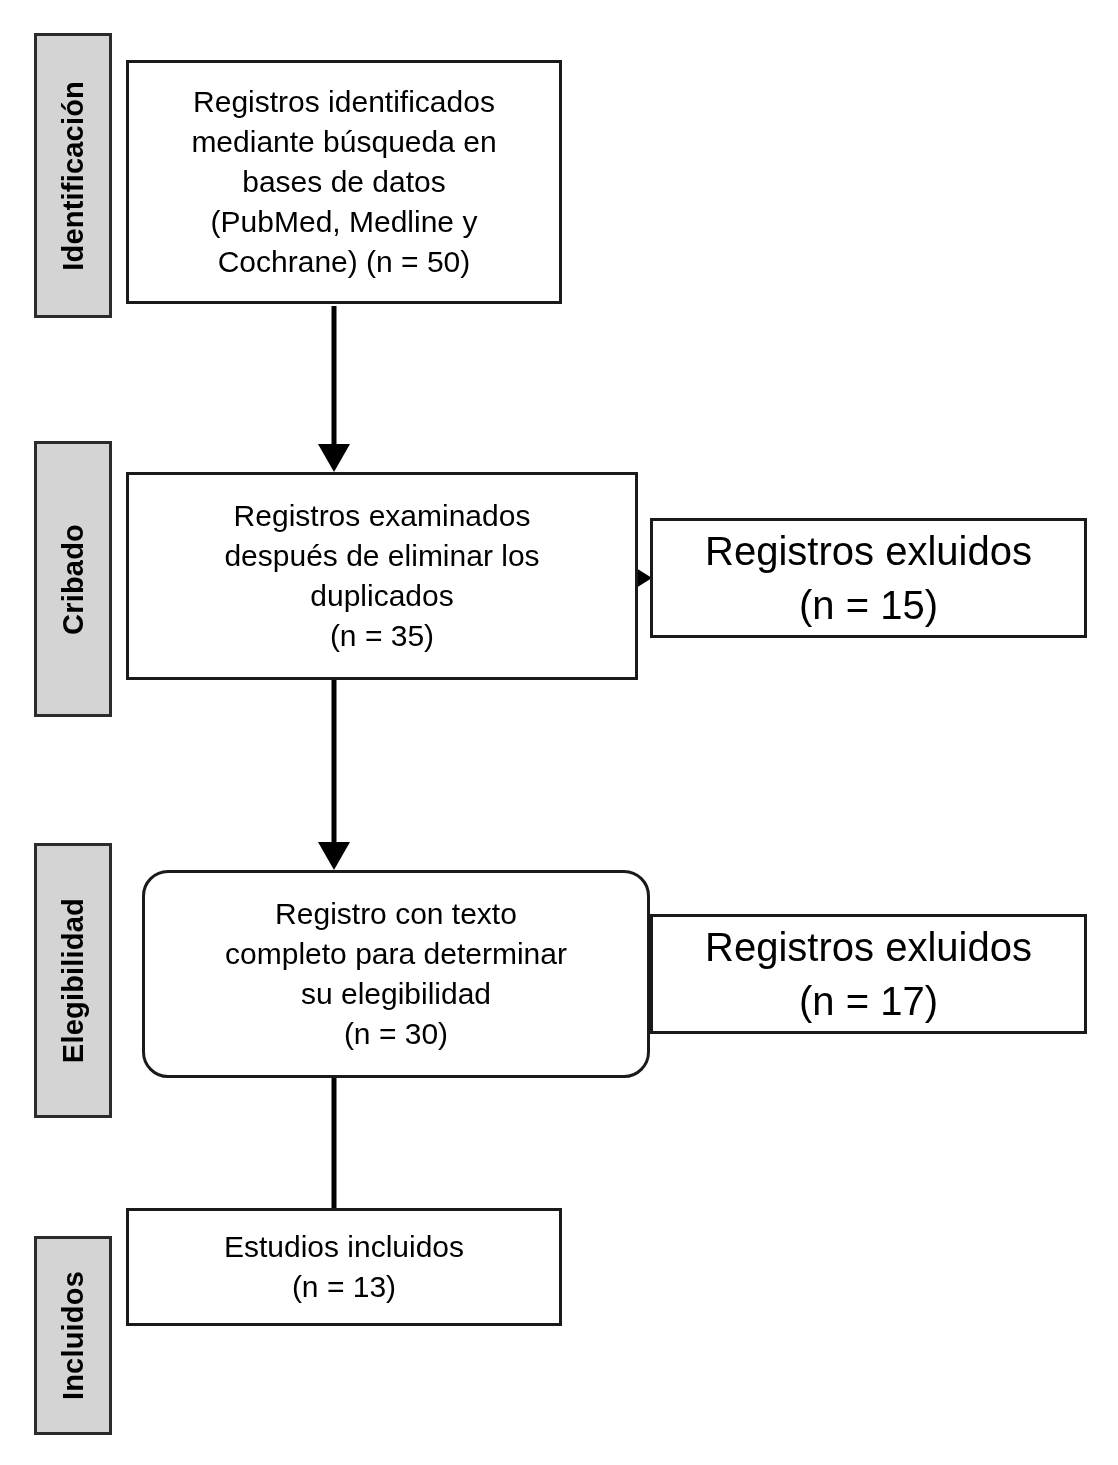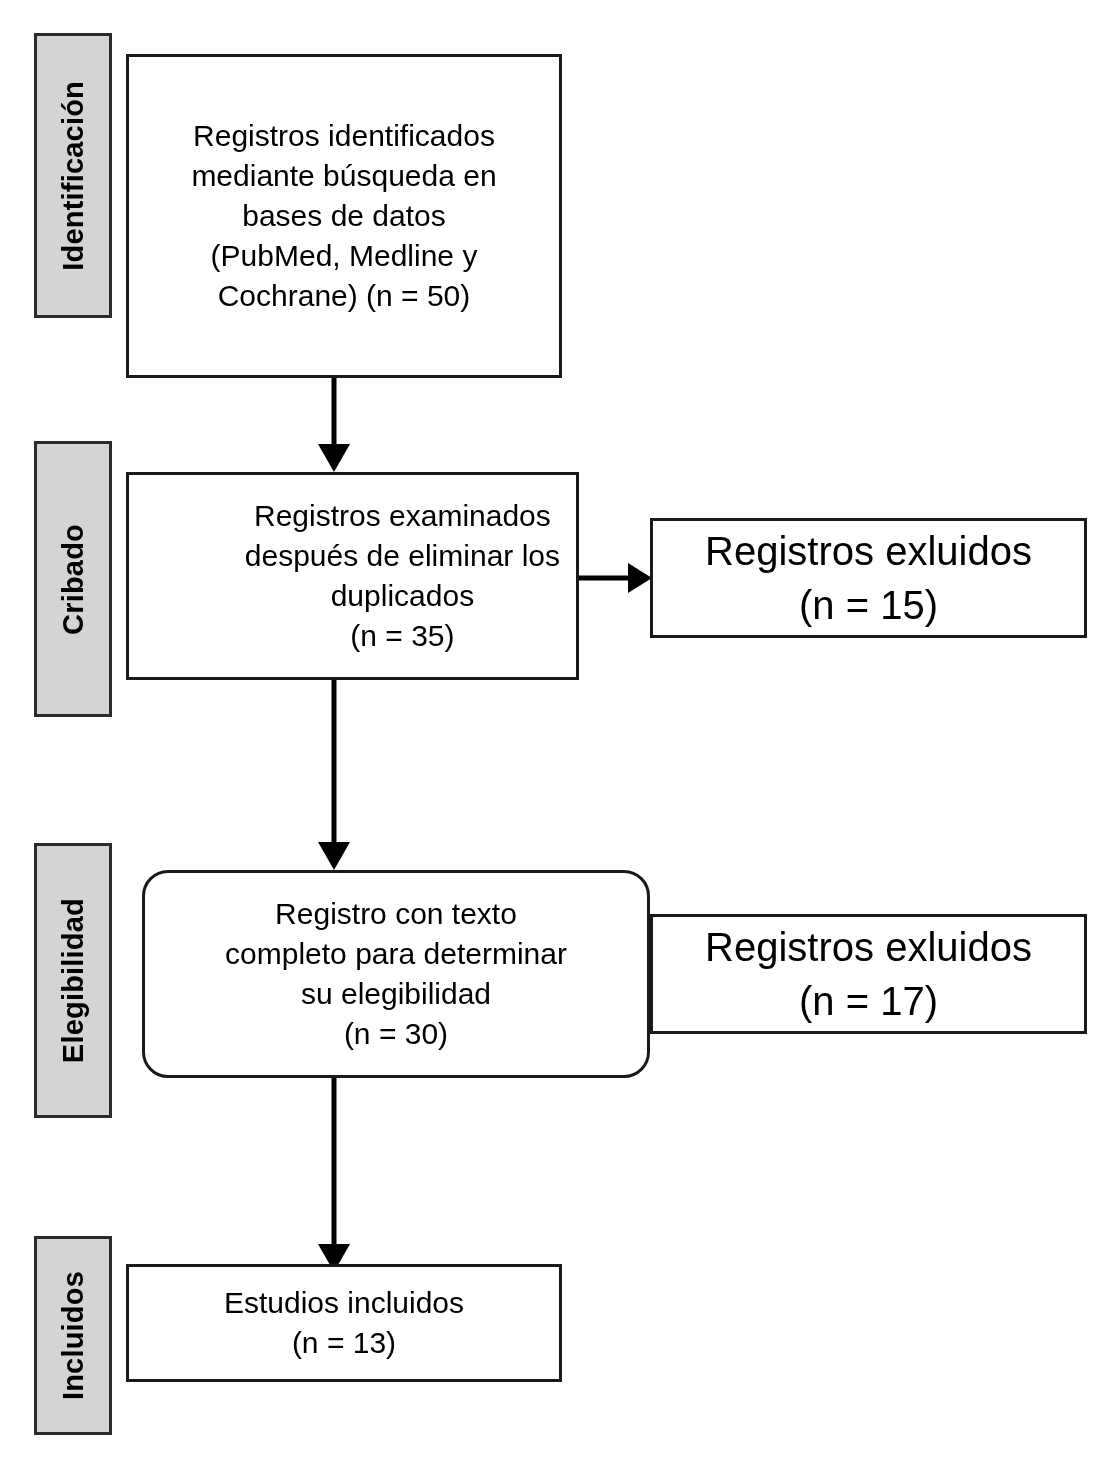--- a/index.html
+++ b/index.html
@@ -115,29 +115,29 @@
   </div>
 
   <div class="stage-tab" style="left:34px; top:843px; width:78px; height:275px;">
     <span class="stage-label">Elegibilidad</span>
   </div>
 
   <div class="stage-tab" style="left:34px; top:1236px; width:78px; height:199px;">
     <span class="stage-label">Incluidos</span>
   </div>
 
-  <div class="flow-box" style="left:126px; top:54px; width:436px; height:324px;">
+  <div class="flow-box" style="left:126px; top:60px; width:436px; height:244px;">
     <span class="box-text">Registros identificados
 mediante búsqueda en
 bases de datos
 (PubMed, Medline y
 Cochrane) (n = 50)</span>
   </div>
 
-  <div class="flow-box" style="left:126px; top:472px; width:453px; height:208px;justify-content:flex-end;">
+  <div class="flow-box" style="left:126px; top:472px; width:512px; height:208px;">
     <span class="box-text">Registros examinados
 después de eliminar los
 duplicados
 (n = 35)</span>
   </div>
 
   <div class="flow-box side-box" style="left:650px; top:518px; width:437px; height:120px;">
     <span class="box-text">Registros exluidos
 (n = 15)</span>
   </div>
@@ -147,18 +147,18 @@
 completo para  determinar
 su elegibilidad
 (n = 30)</span>
   </div>
 
   <div class="flow-box side-box" style="left:650px; top:914px; width:437px; height:120px;">
     <span class="box-text">Registros exluidos
 (n = 17)</span>
   </div>
 
-  <div class="flow-box" style="left:126px; top:1264px; width:436px; height:118px;">
+  <div class="flow-box" style="left:126px; top:1208px; width:436px; height:118px;">
     <span class="box-text">Estudios incluidos
 (n = 13)</span>
   </div>
 
 </div>
 
 </body></html>

